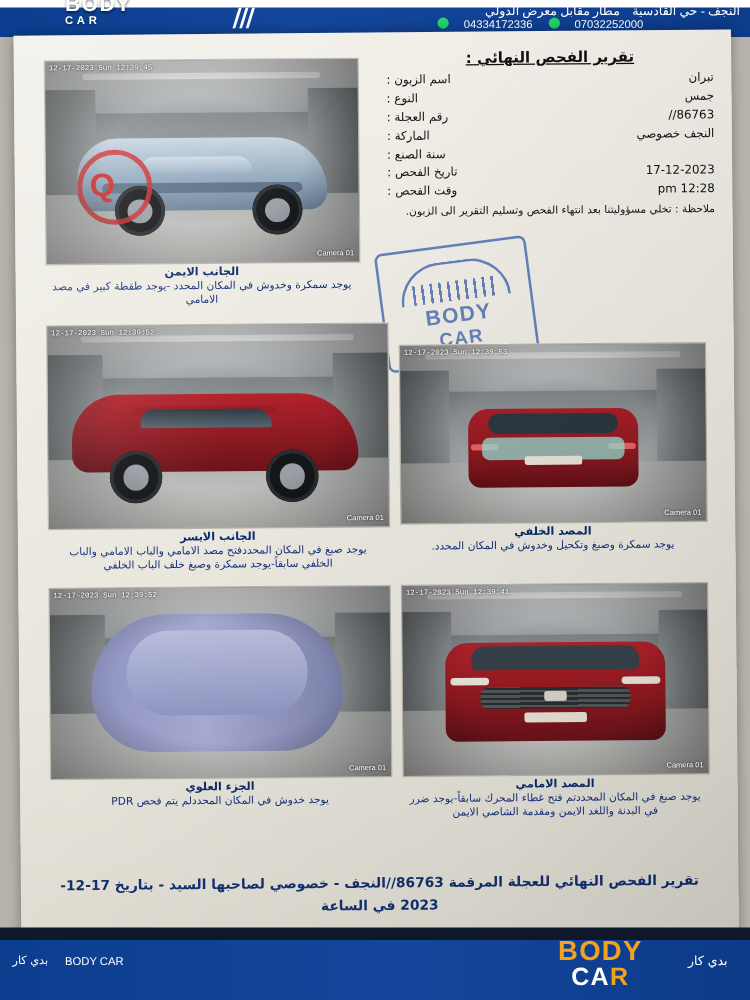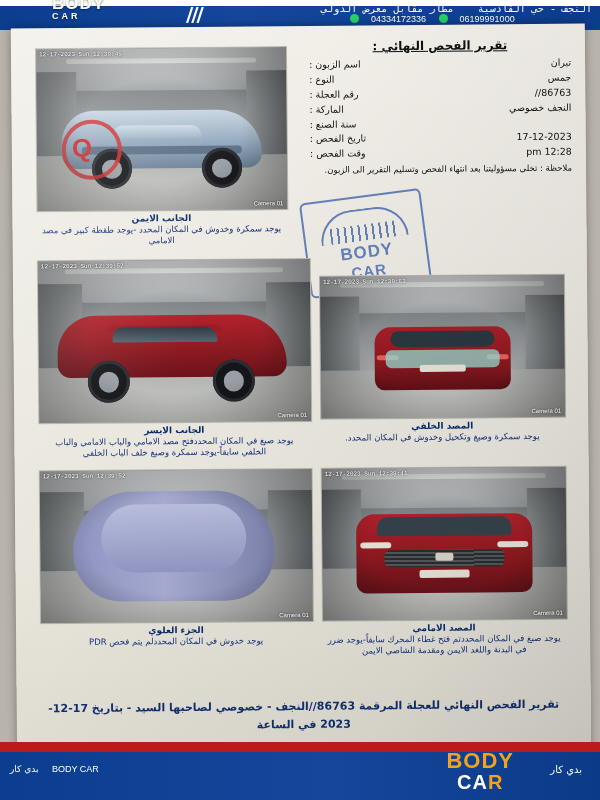--- a/index.html
+++ b/index.html
@@ -40,21 +40,21 @@
     position:absolute;left:52px;top:-6px;
     color:#fff;font-weight:bold;font-size:17px;letter-spacing:1px;
     font-family:"Liberation Sans", sans-serif;text-shadow:0 1px 2px rgba(0,0,0,.5);
   }
   .banner-logo .sub{display:block;font-size:9px;margin-top:-3px;letter-spacing:3px;}
   .banner-slash{
     position:absolute;left:186px;top:2px;color:#fff;font-size:20px;font-weight:bold;letter-spacing:-2px;
   }
   .banner-ar{
     position:absolute;right:8px;top:3px;color:#fff;font-size:10px;direction:rtl;
-    font-family:Liberation Mono, monospace;
+    font-family:Liberation Serif, serif;
   }
   .banner-phones{
     position:absolute;left:340px;top:14px;color:#fff;font-size:9px;direction:ltr;
     font-family:"Liberation Sans", sans-serif;
   }
   .banner-phones span{margin-left:10px;}
   .wa{display:inline-block;width:9px;height:9px;border-radius:50%;background:#25d366;vertical-align:-1px;margin-right:2px;}
 
   
   .rep-head{
@@ -176,21 +176,21 @@
     position:absolute;left:20px;right:20px;top:672px;direction:rtl;text-align:center;
     font-size:11px;color:#12306f;font-weight:bold;line-height:1.6;
   }
   .bottom-time{
     position:absolute;right:150px;top:716px;font-size:15px;color:#12306f;font-weight:bold;
     font-family:"Liberation Sans", sans-serif;
   }
 
   
   .footer{
-    position:absolute;left:0;bottom:0;width:600px;height:58px;background:#b91c1c;overflow:hidden;
+    position:absolute;left:0;bottom:0;width:600px;height:58px;background:#0f172a;overflow:hidden;
   }
   .footer-blue{position:absolute;left:0;top:10px;width:600px;height:48px;
     background:linear-gradient(90deg,#0b3e8f 0%,#14469b 55%,#0b3a88 100%);}
   .f-left{position:absolute;left:10px;top:22px;color:#fff;font-size:9px;direction:rtl;}
   .f-left2{position:absolute;left:52px;top:22px;color:#fff;font-size:9px;
     font-family:"Liberation Sans", sans-serif;}
   .f-logo{position:absolute;right:86px;top:6px;text-align:center;}
   .f-logo .b{color:#f5a21b;font-size:22px;font-weight:bold;letter-spacing:1px;
     font-family:"Liberation Sans", sans-serif;}
   .f-logo .c{color:#fff;font-size:20px;font-weight:bold;letter-spacing:1px;
@@ -211,21 +211,21 @@
       <span class="sub">CAR</span>
     </div>
     <div class="banner-slash">///</div>
     <div class="banner-ar">
       <span>النجف - حي القادسية</span>
       &nbsp;&nbsp;
       <span>مطار مقابل معرض الدولي</span>
     </div>
     <div class="banner-phones">
       <span><i class="wa"></i><span>04334172336</span></span>
-      <span><i class="wa"></i><span>06199991000</span></span>
+      <span><i class="wa"></i><span>07032252000</span></span>
     </div>
   </div>
 
   <div class="sheet">
 
     <div class="rep-head">
       <div class="rep-title">تقرير الفحص النهائي :</div>
 
       <div class="rep-row">
         <span class="r">تبران</span>

